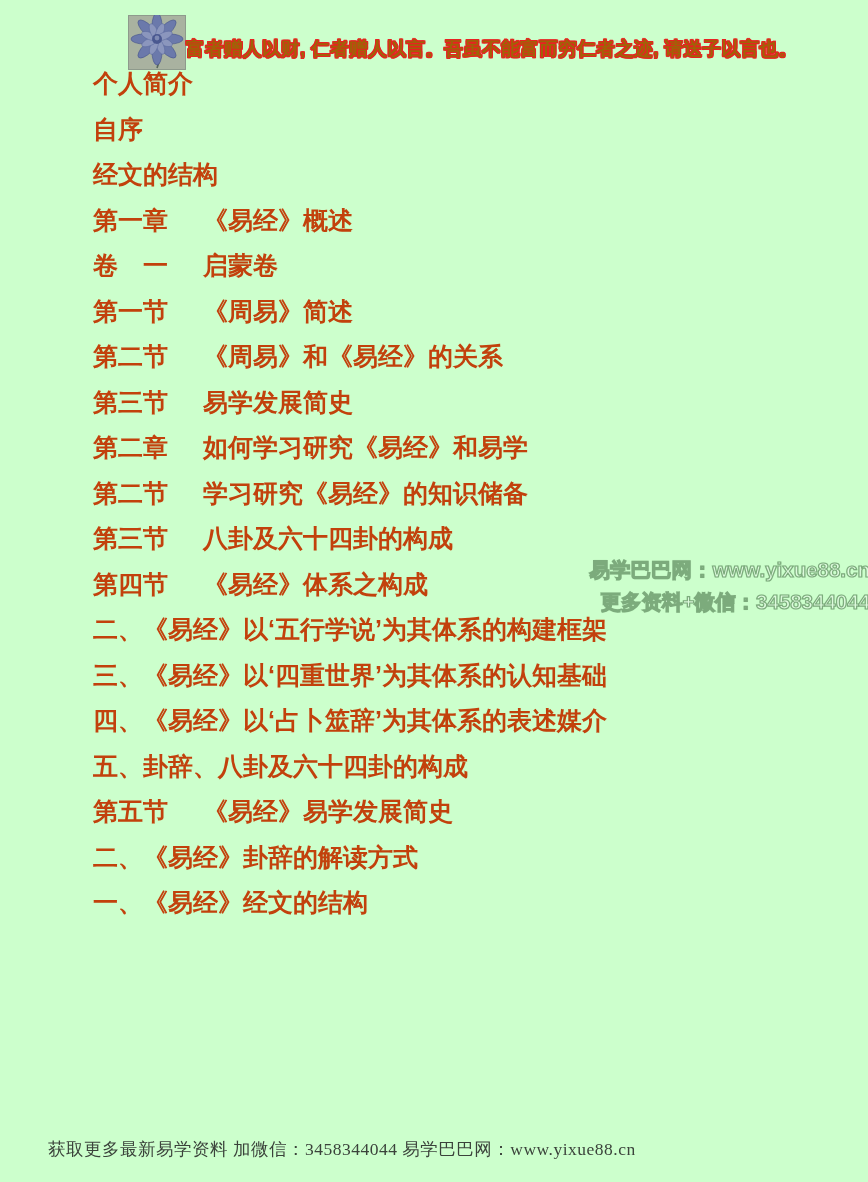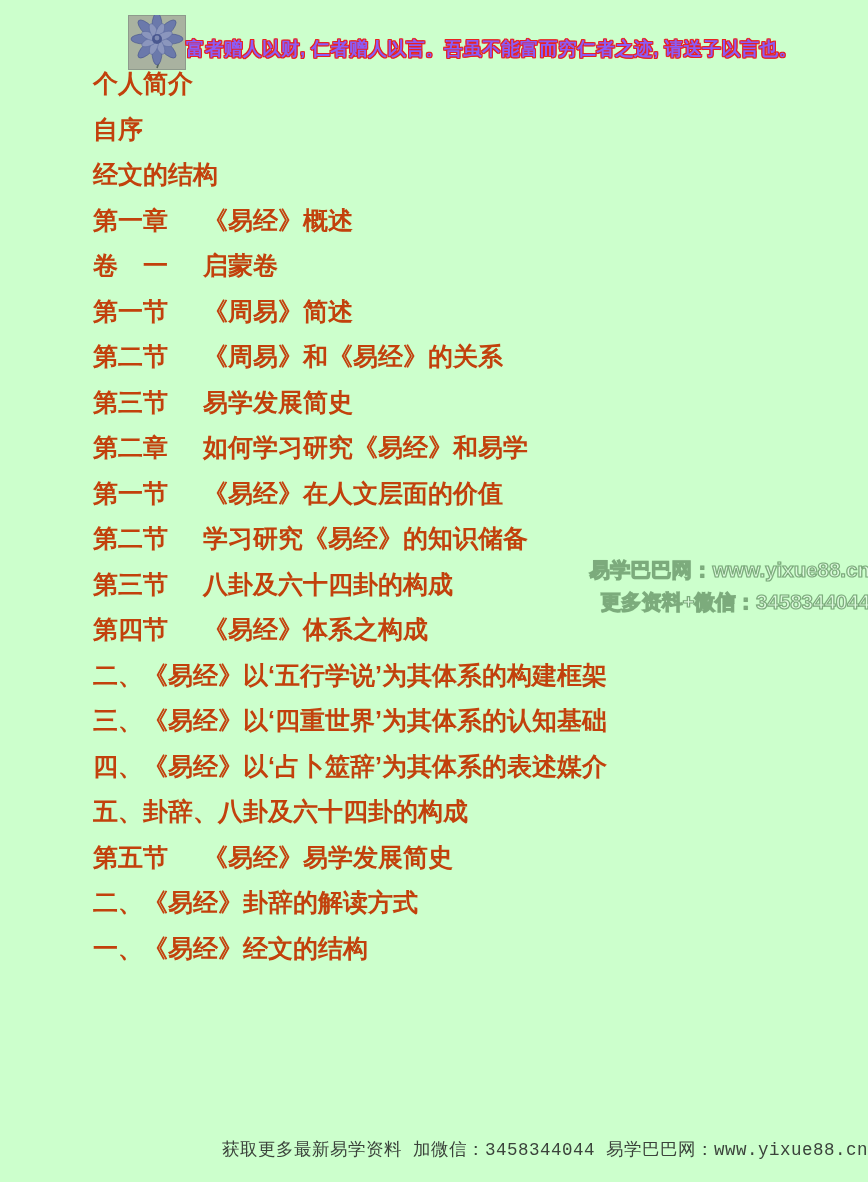--- a/index.html
+++ b/index.html
@@ -13,21 +13,21 @@
   .page{position:absolute;inset:0;}
 
   
   .lotus{
     position:absolute;left:128px;top:15px;width:58px;height:55px;
     display:block;
   }
   .header-quote{
     position:absolute;left:186px;top:36px;
     font-size:18.5px;font-weight:bold;white-space:nowrap;
-    color:#8b5cf6;
+    color:#a16207;
     letter-spacing:0.5px;
     text-shadow:
       -1px 0 #e82222, 1px 0 #e82222, 0 -1px #e82222, 0 1px #e82222,
       -1px -1px #e82222, 1px 1px #e82222, -1px 1px #e82222, 1px -1px #e82222;
   }
 
   
   .toc{
     position:absolute;left:93px;top:72px;width:680px;
     color:#c2410c;
@@ -44,22 +44,22 @@
     font-size:20.5px;font-weight:bold;line-height:32px;
     color:#ddfadd;
     -webkit-text-stroke:1.2px #7cab7c;
     text-shadow:0 0 1px #7cab7c;
     white-space:nowrap;
   }
 
   
   .footer{
     position:absolute;left:0;right:0;top:1137px;
-    text-align:right;
-    font-family:Liberation Mono, monospace;
+    text-align:left;
+    font-family:Liberation Serif, serif;
     font-size:17.5px;
     color:#3b433b;
     letter-spacing:0.5px;
     white-space:nowrap;
     margin-left:48px;
   }
 </style>
 </head>
 <body>
 
@@ -139,24 +139,20 @@
   <div class="toc-row">
     <span class="toc-label">第三节</span>
     <span class="toc-title">易学发展简史</span>
   </div>
 
   <div class="toc-row">
     <span class="toc-label">第二章</span>
     <span class="toc-title">如何学习研究《易经》和易学</span>
   </div>
 
-  <div class="toc-row">
-    <span class="toc-label">第一节</span>
-    <span class="toc-title">《易经》在人文层面的价值</span>
-  </div>
 
   <div class="toc-row">
     <span class="toc-label">第二节</span>
     <span class="toc-title">学习研究《易经》的知识储备</span>
   </div>
 
   <div class="toc-row">
     <span class="toc-label">第三节</span>
     <span class="toc-title">八卦及六十四卦的构成</span>
   </div>

